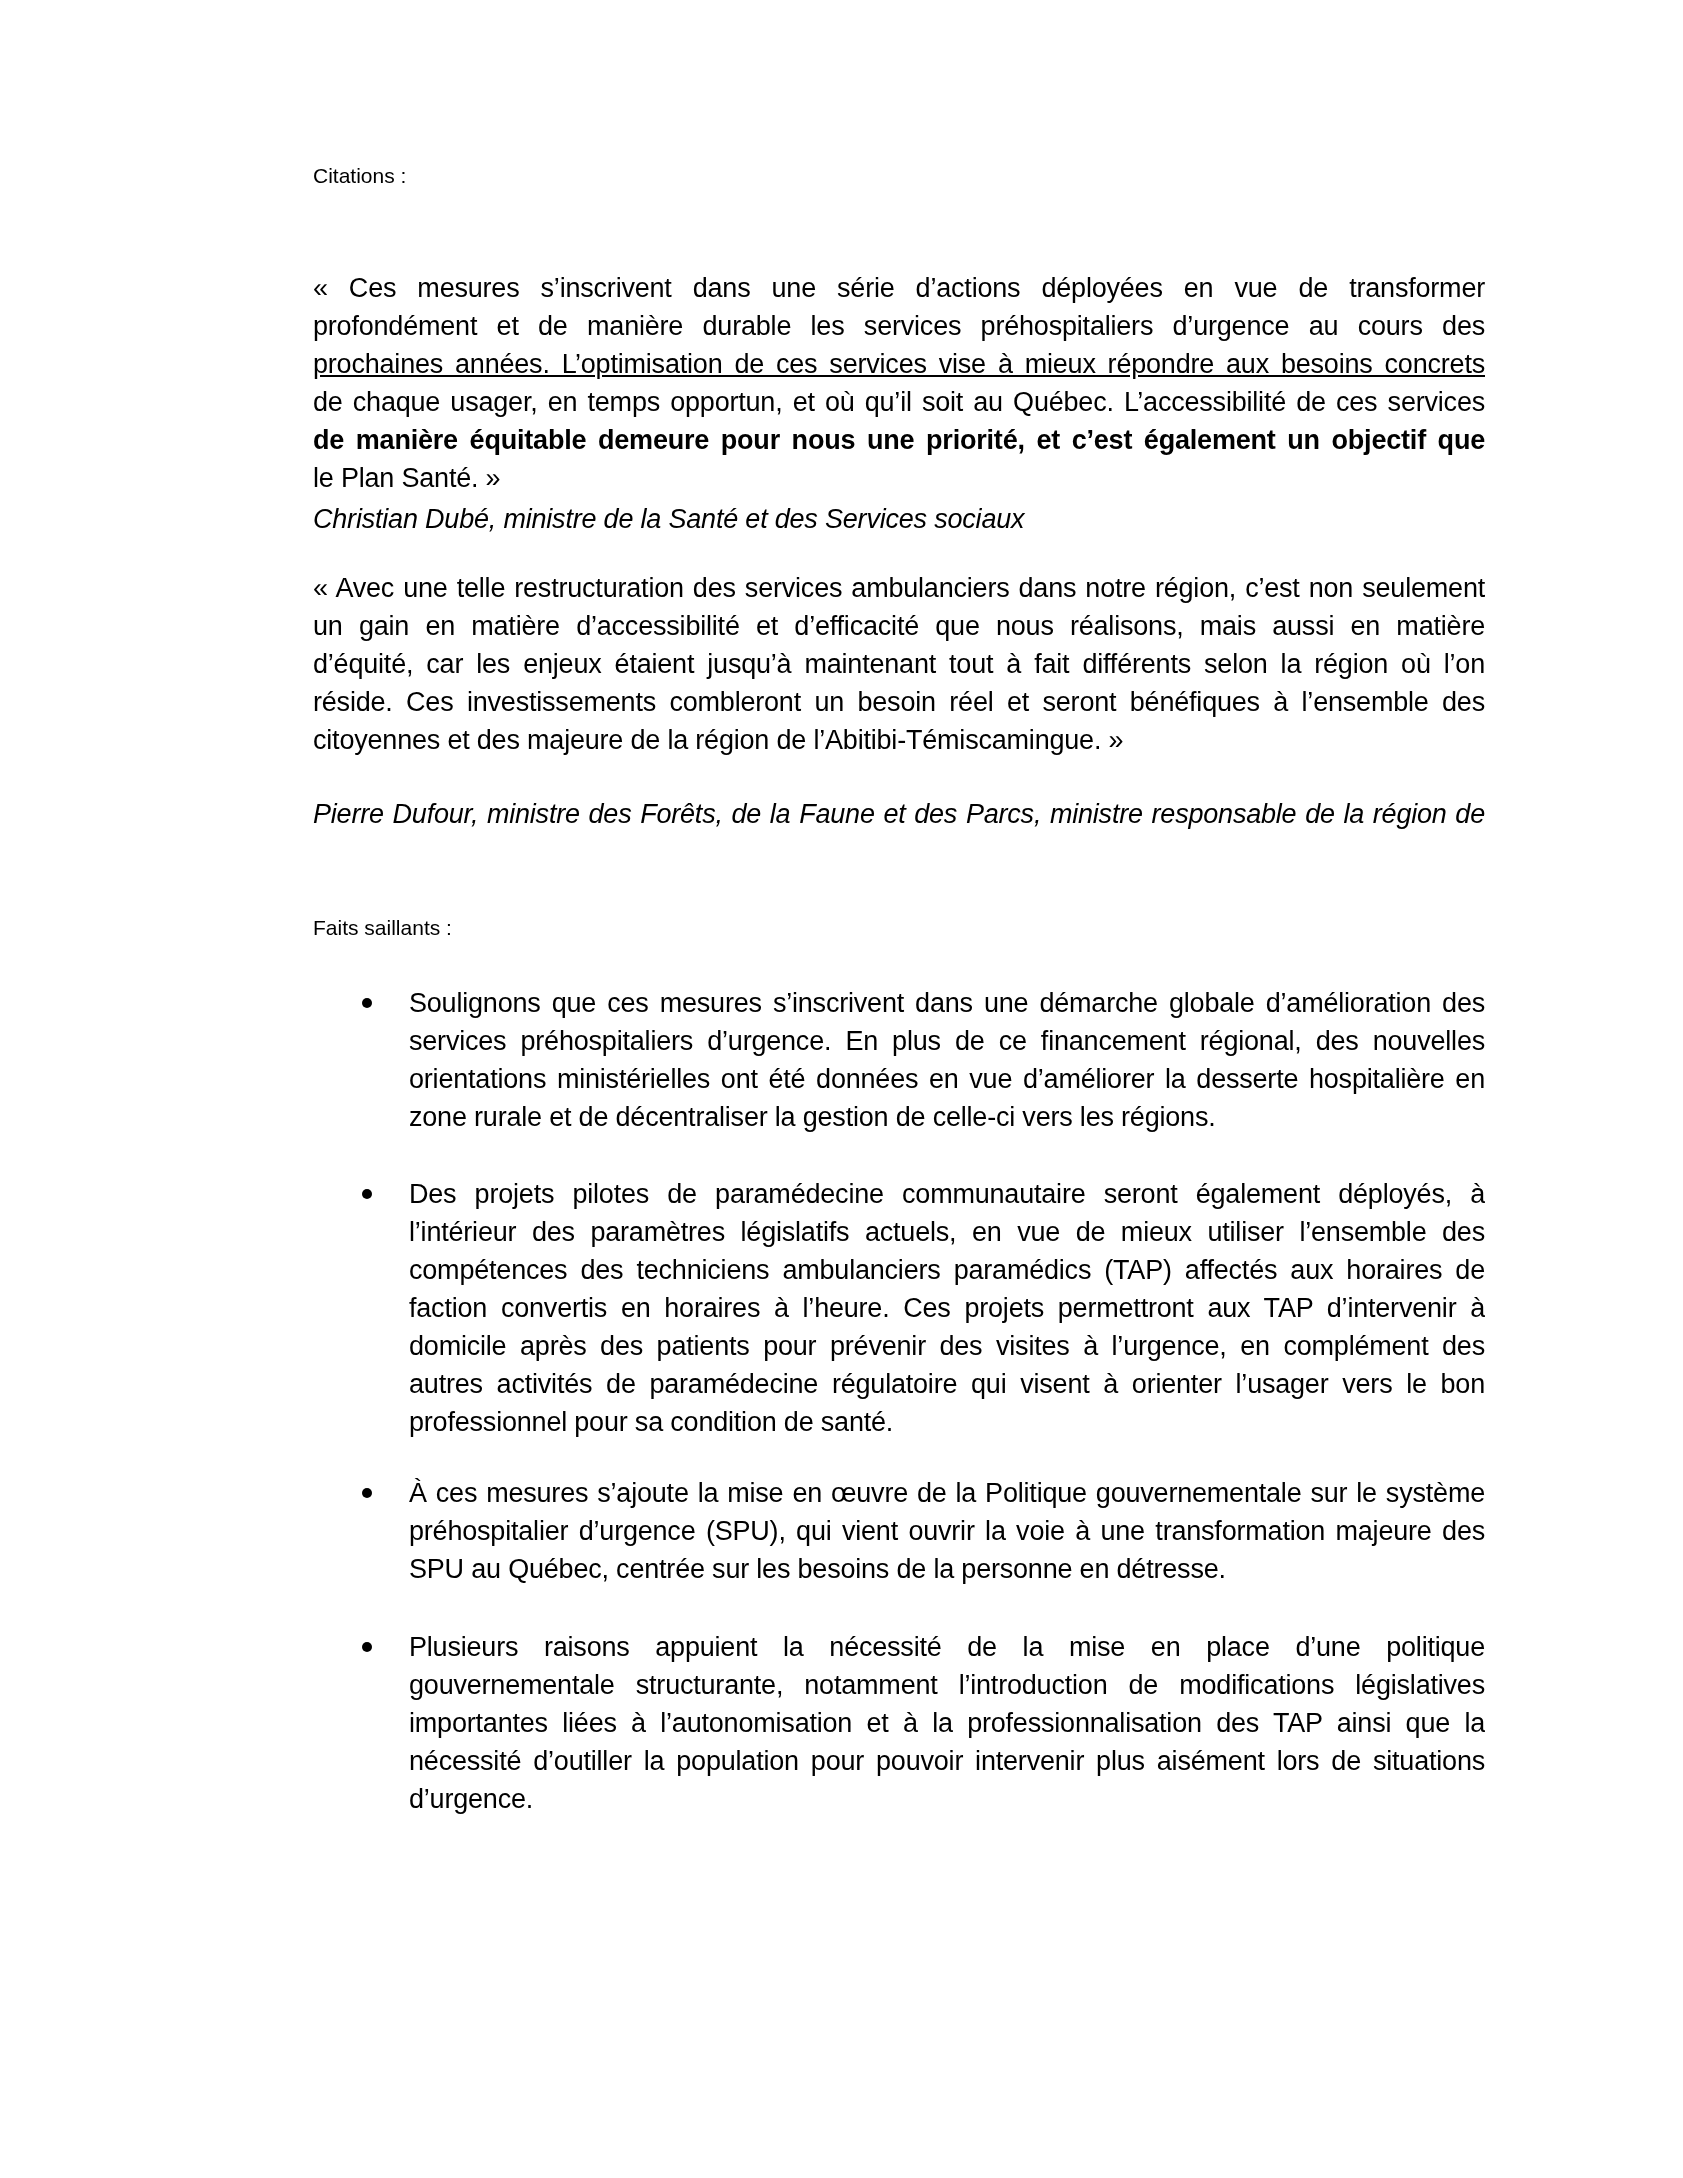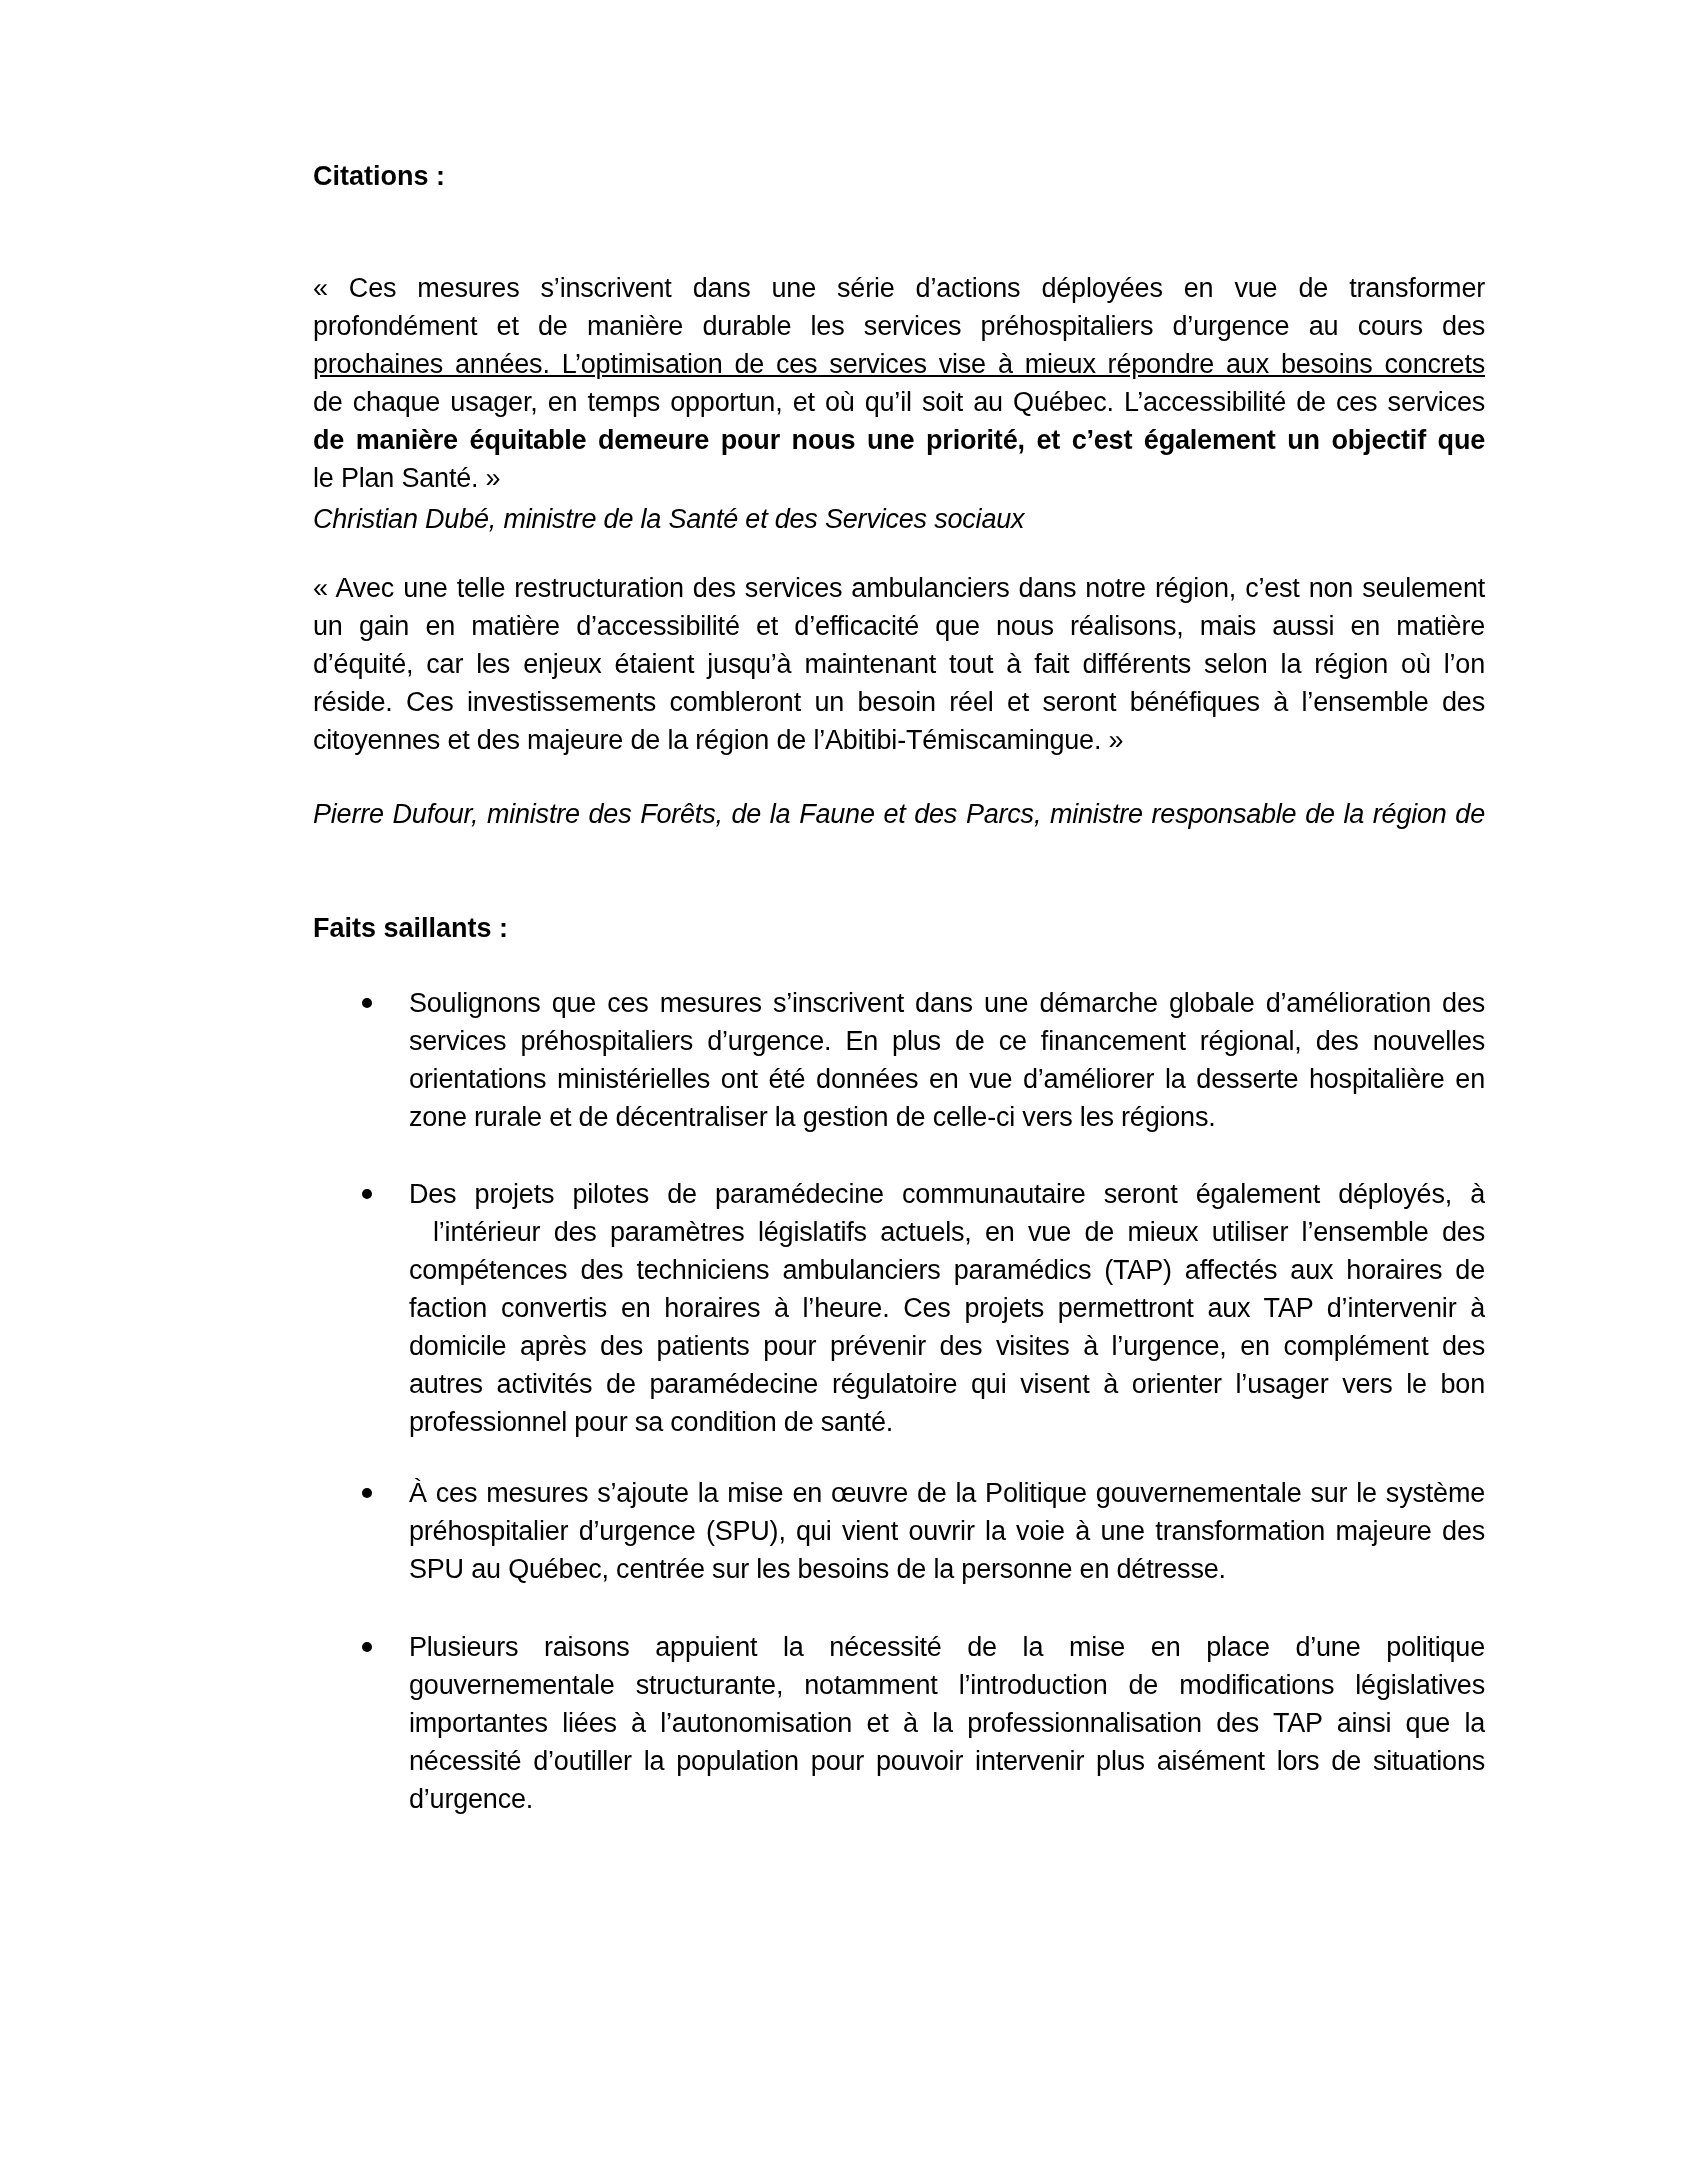--- a/index.html
+++ b/index.html
@@ -2,21 +2,21 @@
 <html><head>
 <meta charset="utf-8">
 <style>
   html, body { margin: 0; padding: 0; background: #ffffff; }
   body { width: 1683px; height: 2178px; position: relative; overflow: hidden;
          font-family: "Liberation Sans", sans-serif; color: #000; }
   .blk { position: absolute; left: 313px; width: 1172px; }
   .ln { display: block; height: 38px; line-height: 38px; font-size: 27px;
         white-space: nowrap; text-align: justify; text-align-last: justify; letter-spacing: -0.2px; }
   .ln.last { text-align-last: left; }
-  .heading { font-weight: bold; font-size: 27px; line-height: 38px; height: 38px; }
+  .heading { font-weight: normal; font-size: 21px; line-height: 38px; height: 38px; }
   .ital { font-style: italic; }
   .list { position: absolute; left: 409px; width: 1076px; }
   .bullet { position: absolute; left: -47px; width: 10px; height: 10px; border-radius: 50%;
             background: #000; top: 14px; }
   .item { position: absolute; left: 0; width: 1076px; }
 </style>
 </head>
 <body>
 
 <div class="blk heading" style="top:157px;">Citations :</div>
@@ -52,21 +52,21 @@
   <div class="item" style="top:0px;">
     <span class="bullet"></span>
     <span class="ln" style="white-space: normal; overflow: hidden;">Soulignons que ces mesures s’inscrivent dans une démarche globale d’amélioration des</span>
     <span class="ln" style="white-space: normal; overflow: hidden;">services préhospitaliers d’urgence. En plus de ce financement régional, des nouvelles</span>
     <span class="ln" style="white-space: normal; overflow: hidden;">orientations ministérielles ont été données en vue d’améliorer la desserte hospitalière en</span>
     <span class="ln last">zone rurale et de décentraliser la gestion de celle-ci vers les régions.</span>
   </div>
   <div class="item" style="top:191px;">
     <span class="bullet"></span>
     <span class="ln" style="white-space: normal; overflow: hidden;">Des projets pilotes de paramédecine communautaire seront également déployés, à</span>
-    <span class="ln" style="white-space: normal; overflow: hidden; margin-left: 24px;">l’intérieur des paramètres législatifs actuels, en vue de mieux utiliser l’ensemble des</span>
+    <span class="ln" style="white-space: normal; overflow: hidden;">l’intérieur des paramètres législatifs actuels, en vue de mieux utiliser l’ensemble des</span>
     <span class="ln" style="white-space: normal; overflow: hidden;">compétences des techniciens ambulanciers paramédics (TAP) affectés aux horaires de</span>
     <span class="ln" style="white-space: normal; overflow: hidden;">faction convertis en horaires à l’heure. Ces projets permettront aux TAP d’intervenir à</span>
     <span class="ln" style="white-space: normal; overflow: hidden;">domicile après des patients pour prévenir des visites à l’urgence, en complément des</span>
     <span class="ln" style="white-space: normal; overflow: hidden;">autres activités de paramédecine régulatoire qui visent à orienter l’usager vers le bon</span>
     <span class="ln last">professionnel pour sa condition de santé.</span>
   </div>
   <div class="item" style="top:644px;">
     <span class="bullet"></span>
     <span class="ln" style="white-space: normal; overflow: hidden;">Plusieurs raisons appuient la nécessité de la mise en place d’une politique</span>
     <span class="ln" style="white-space: normal; overflow: hidden;">gouvernementale structurante, notamment l’introduction de modifications législatives</span>

